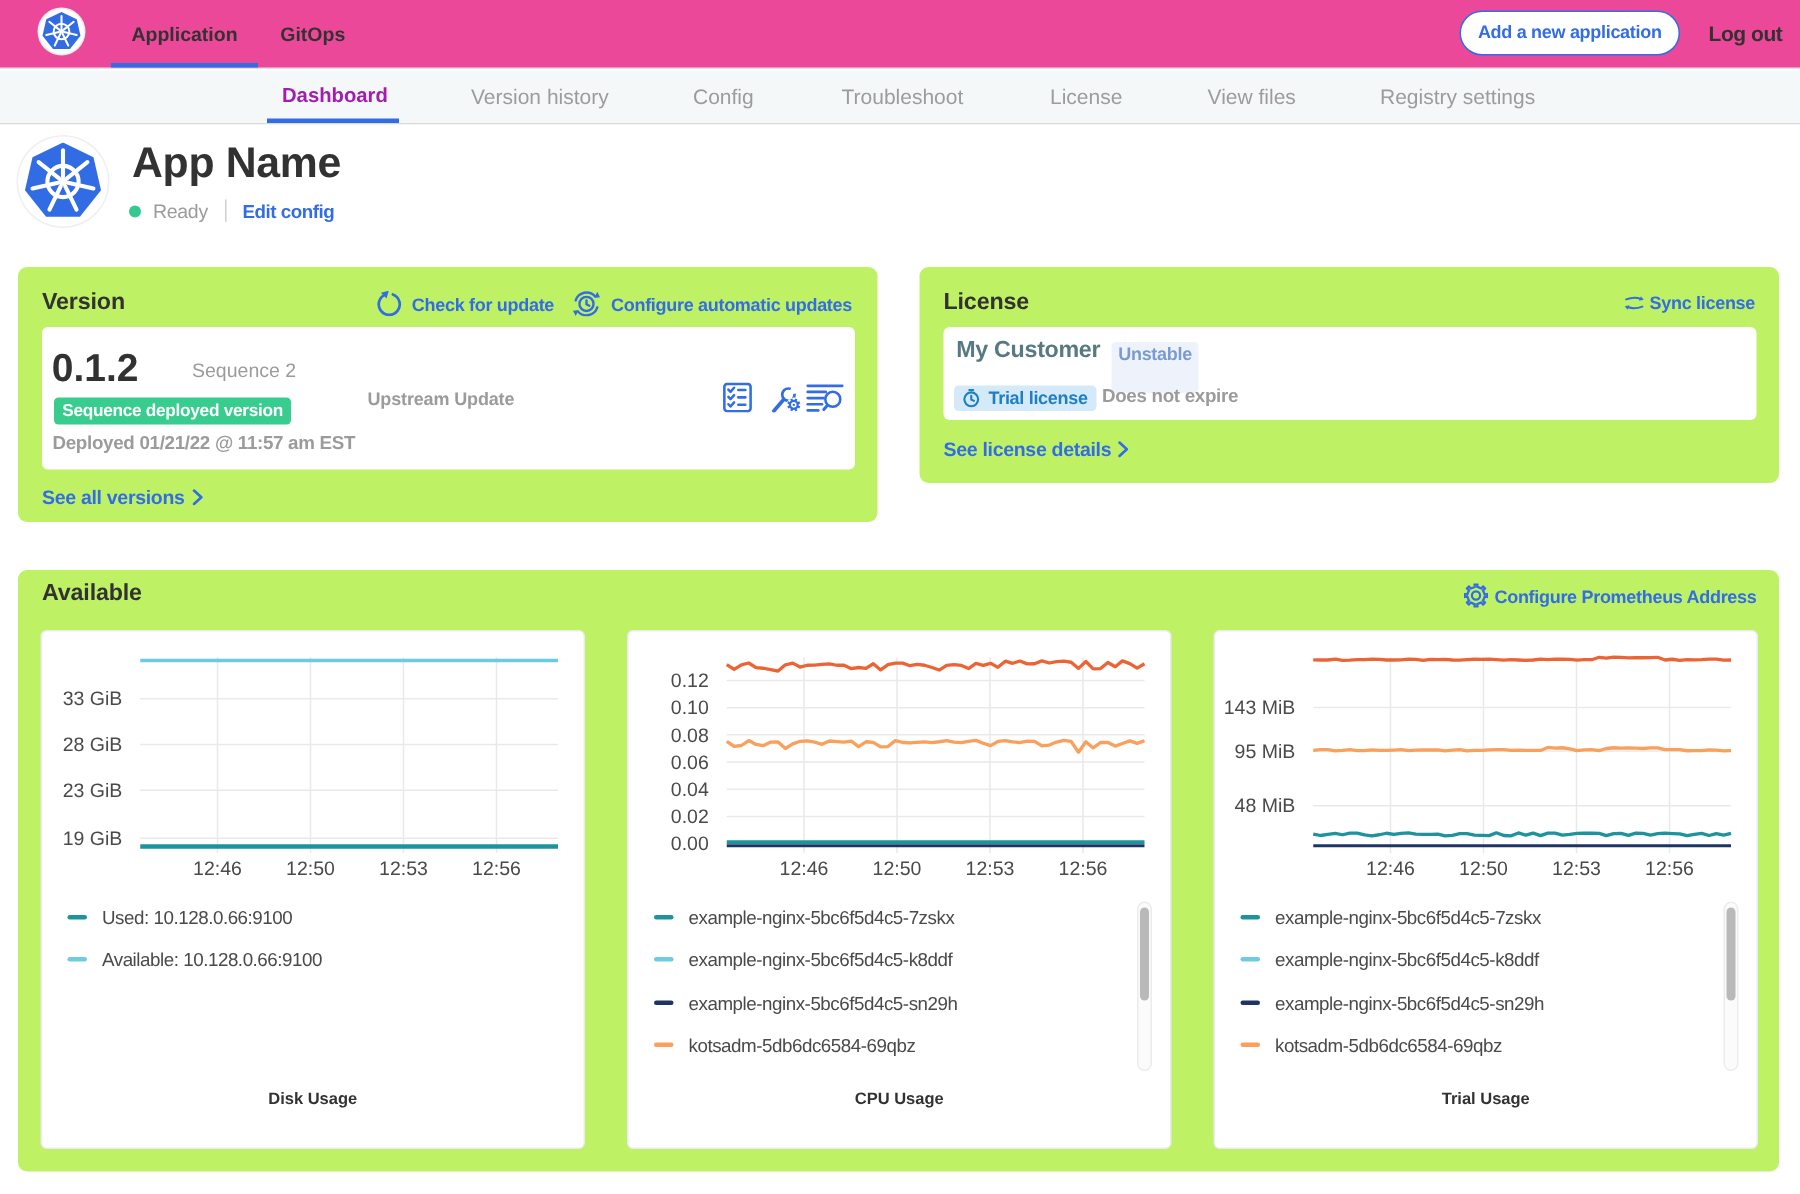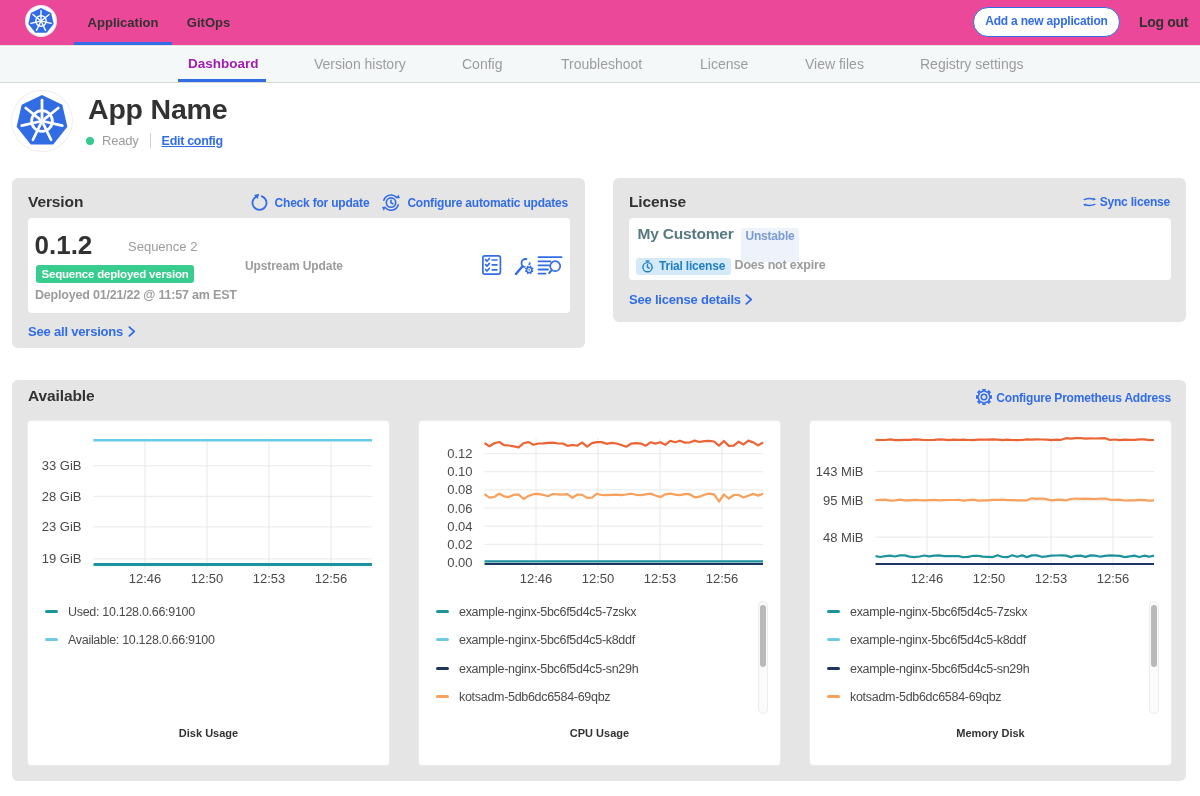--- a/index.html
+++ b/index.html
@@ -19,24 +19,24 @@
 .subtab { position:absolute; top:0; height:35px; line-height:34px; font-size:14px; font-weight:400; color:#9c9c9c; text-align:center; padding:0 10px; white-space:nowrap; }
 .subtab.active { color:#a21caf; border-bottom:3px solid #326DE6; font-weight:700; font-size:13.5px; }
 
 
 .appheader { position:absolute; top:83px; left:0; width:1200px; height:87px; background:#fff; }
 .klogo-lg { position:absolute; top:8px; left:12px; width:60px; height:60px; border-radius:50%; background:#fff; box-shadow:0 0 0 1px #efefef; }
 .appname { position:absolute; top:10px; left:88px; font-size:28.5px; font-weight:700; color:#323232; letter-spacing:-0.2px; }
 .appstatus { position:absolute; top:50px; left:86px; font-size:13px; color:#9b9b9b; letter-spacing:-0.2px; }
 .greendot { display:inline-block; width:8px; height:8px; border-radius:50%; background:#36c98e; margin-right:8px; vertical-align:0px; }
 .vertdiv { display:inline-block; width:1px; height:15px; background:#d0d0d0; margin:0 11px; vertical-align:-3px; }
-.editconfig { color:#326DE6; font-weight:700; font-size:12.5px; letter-spacing:-0.3px;text-decoration:underline; }
-
-
-.card { position:absolute; background:#e5e5e5; border-radius:6px; }
+.editconfig { color:#326DE6; font-weight:700; font-size:12.5px; letter-spacing:-0.3px; }
+
+
+.card { position:absolute; background:#bef264; border-radius:6px; }
 .card-h { position:absolute; top:15px; left:16px; font-size:15.5px; font-weight:700; color:#323232; letter-spacing:-0.1px; }
 .innercard { position:absolute; background:#fff; border-radius:4px; }
 .toplinks { position:absolute; top:15px; font-size:12px; white-space:nowrap; letter-spacing:-0.2px; height:18px; line-height:18px; }
 .toplinks span.lk { color:#326DE6; font-weight:700; }
 .seelink { position:absolute; left:16px; font-size:13px; font-weight:700; color:#326DE6; letter-spacing:-0.2px; }
 
 
 #vcard { top:178px; left:12px; width:573px; height:170px; }
 #vinner { top:40px; left:16px; width:542px; height:95px; }
 .vnum { position:absolute; top:12px; left:6.5px; font-size:26px; font-weight:700; color:#323232; }
@@ -309,15 +309,15 @@
         <path d="M 65.5 135.1 L 70.4 136.0 L 75.3 135.2 L 80.2 134.6 L 85.0 135.5 L 89.9 134.4 L 94.8 134.4 L 99.7 135.6 L 104.6 136.2 L 109.5 135.5 L 114.4 134.5 L 119.2 135.3 L 124.1 134.6 L 129.0 134.3 L 133.9 135.1 L 138.8 135.2 L 143.7 135.2 L 148.6 135.1 L 153.4 136.2 L 158.3 135.9 L 163.2 134.8 L 168.1 134.8 L 173.0 135.7 L 177.9 135.9 L 182.8 136.1 L 187.6 134.2 L 192.5 136.0 L 197.4 136.2 L 202.3 134.3 L 207.2 135.8 L 212.1 134.4 L 217.0 136.1 L 221.9 134.4 L 226.7 134.4 L 231.6 135.8 L 236.5 135.3 L 241.4 134.6 L 246.3 134.5 L 251.2 134.4 L 256.1 134.6 L 260.9 136.1 L 265.8 134.8 L 270.7 134.6 L 275.6 135.9 L 280.5 134.4 L 285.4 134.6 L 290.3 135.7 L 295.1 134.8 L 300.0 134.4 L 304.9 134.7 L 309.8 134.9 L 314.7 136.1 L 319.6 135.3 L 324.5 134.6 L 329.3 136.0 L 334.2 134.7 L 339.1 135.7 L 344.0 134.6" fill="none" stroke="#1d939e" stroke-width="2.2" stroke-linejoin="round"></path>
         <line x1="65.5" y1="142.9" x2="344" y2="142.9" stroke="#1e3563" stroke-width="2"></line>
       </svg>
     <div class="legendrow" style="top:184px;"><span class="ldash" style="background:#1d939e;"></span>example-nginx-5bc6f5d4c5-7zskx</div>
     <div class="legendrow" style="top:212px;"><span class="ldash" style="background:#6fcbe4;"></span>example-nginx-5bc6f5d4c5-k8ddf</div>
     <div class="legendrow" style="top:240.5px;"><span class="ldash" style="background:#1e3563;"></span>example-nginx-5bc6f5d4c5-sn29h</div>
     <div class="legendrow" style="top:269px;"><span class="ldash" style="background:#f8a05c;"></span>kotsadm-5db6dc6584-69qbz</div>
     <div class="scrollbar">
         <div class="scrollthumb"></div>
       </div>
-    <div class="charttitle">Memory Disk</div>
+    <div class="charttitle">Trial Usage</div>
   </div>
 </div>
 
 </body></html>

